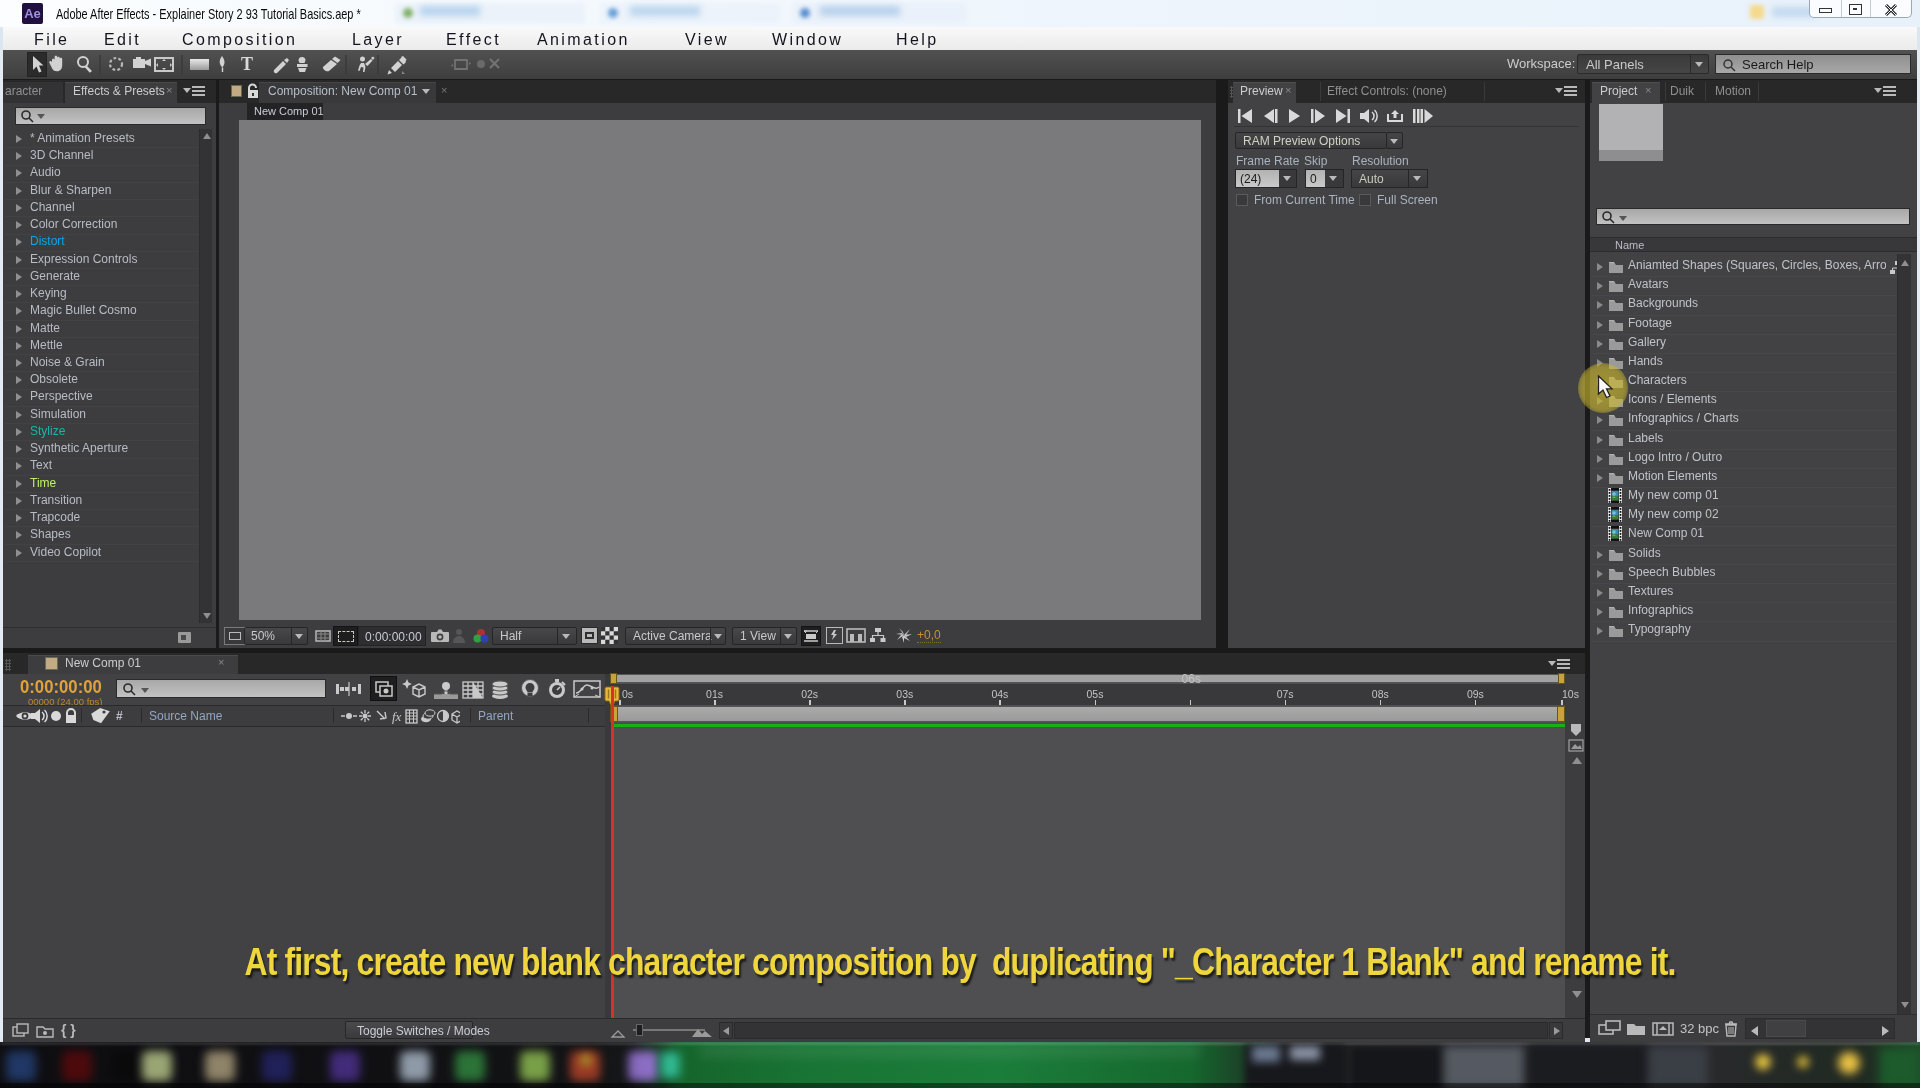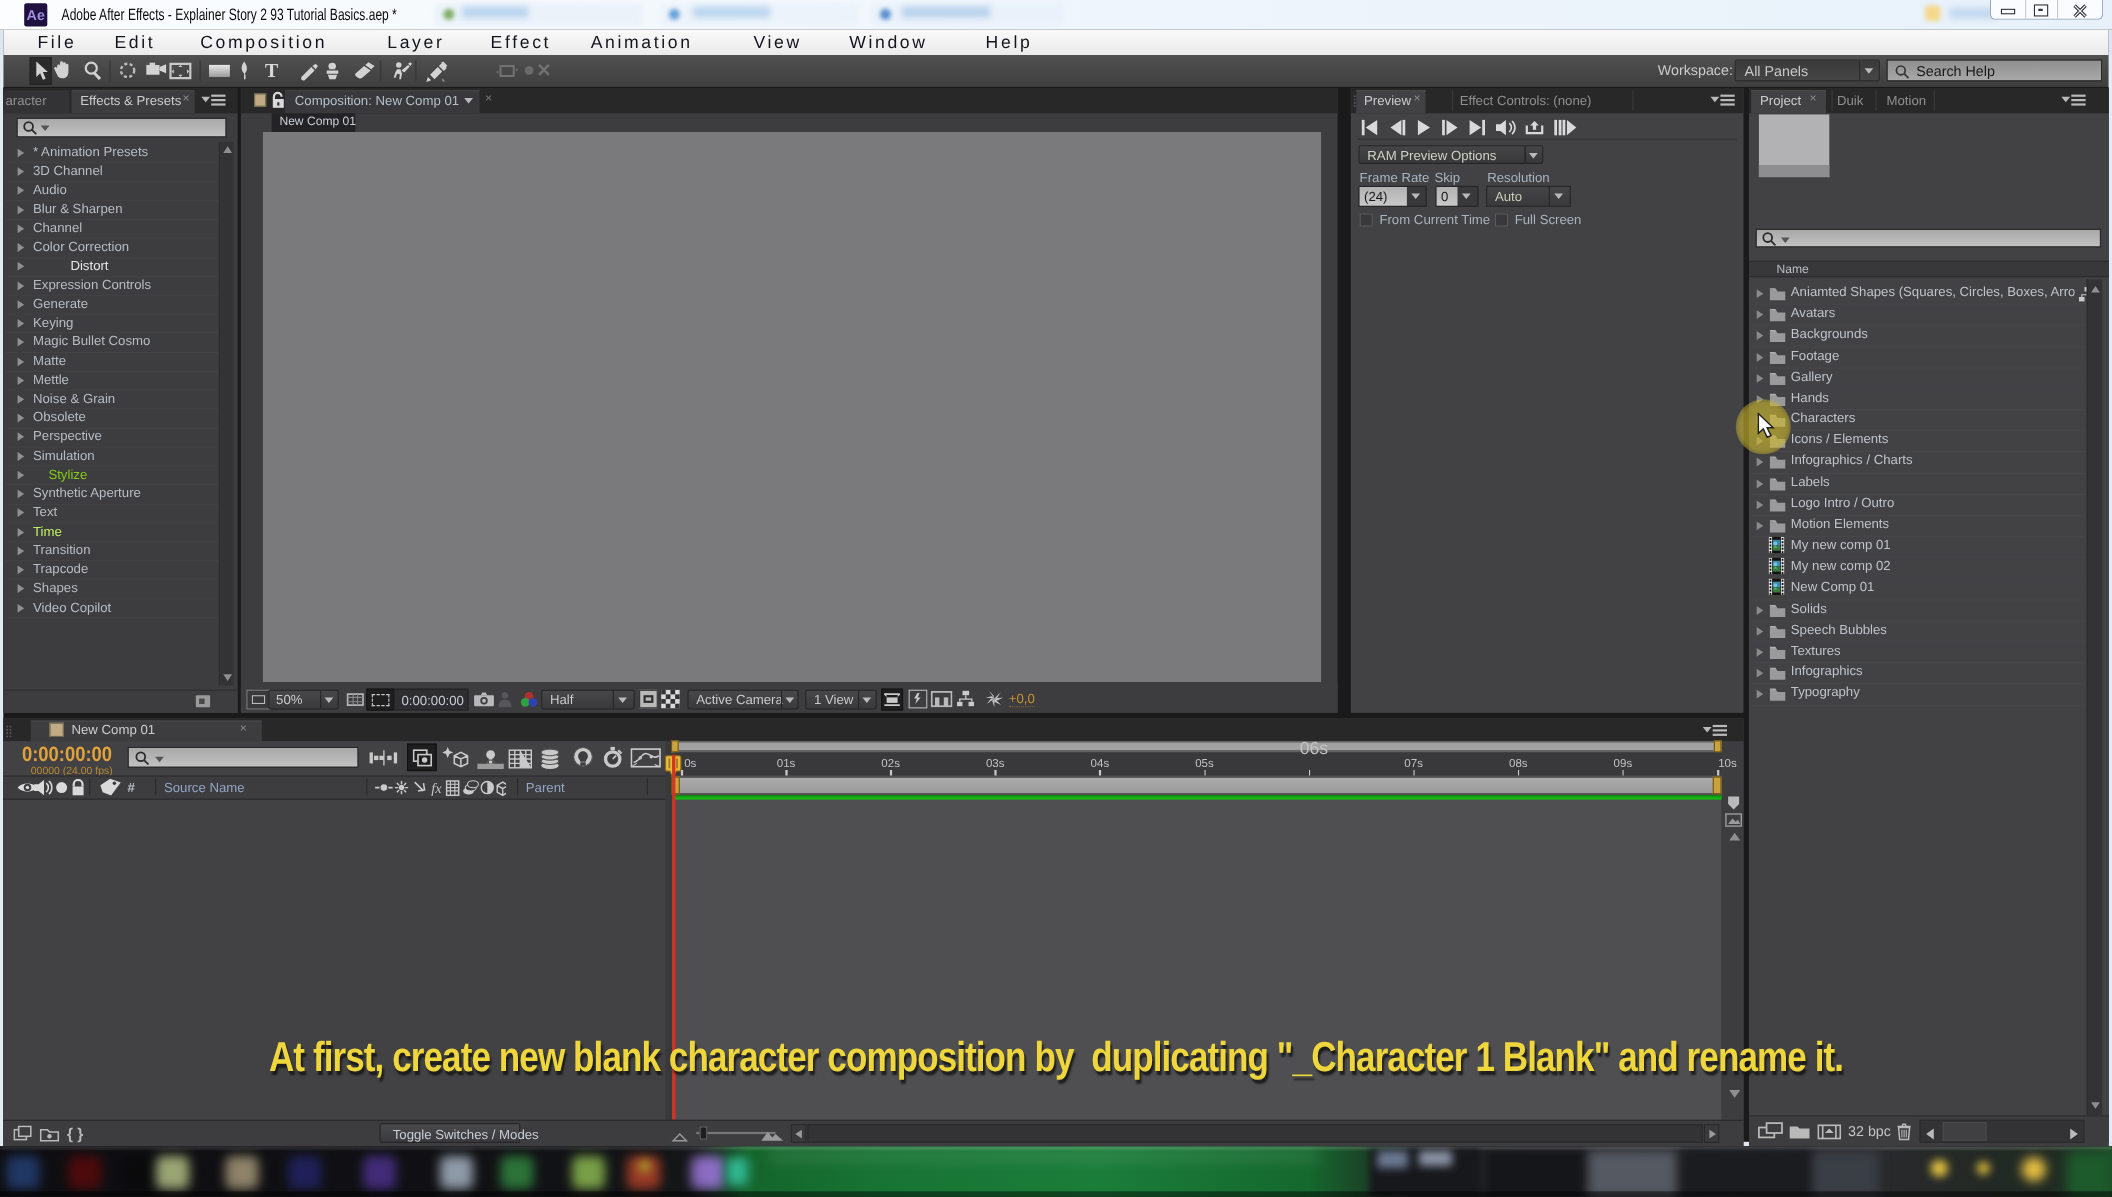--- a/index.html
+++ b/index.html
@@ -154,21 +154,21 @@
           <div class="tri-r" style="left:13px;top:83.69px;"></div>
           <div class="item" style="color:#b7bcc4;left:27px;top:79.69px;">Blur &amp; Sharpen</div>
           <div class="abs" style="left:2px;top:96.09px;width:194px;height:1px;background:#424244;"></div>
           <div class="tri-r" style="left:13px;top:100.92px;"></div>
           <div class="item" style="color:#b7bcc4;left:27px;top:96.92px;">Channel</div>
           <div class="abs" style="left:2px;top:113.32px;width:194px;height:1px;background:#424244;"></div>
           <div class="tri-r" style="left:13px;top:118.15px;"></div>
           <div class="item" style="color:#b7bcc4;left:27px;top:114.15px;">Color Correction</div>
           <div class="abs" style="left:2px;top:130.55px;width:194px;height:1px;background:#424244;"></div>
           <div class="tri-r" style="left:13px;top:135.38px;"></div>
-          <div class="item" style="color:#e5e5e5;left:27px;top:131.38px;margin-left:34px;">Distort</div>
+          <div class="item" style="color:#0ea5e9;left:27px;top:131.38px;">Distort</div>
           <div class="abs" style="left:2px;top:147.78px;width:194px;height:1px;background:#424244;"></div>
           <div class="tri-r" style="left:13px;top:152.61px;"></div>
           <div class="item" style="color:#b7bcc4;left:27px;top:148.61px;">Expression Controls</div>
           <div class="abs" style="left:2px;top:165.01000000000002px;width:194px;height:1px;background:#424244;"></div>
           <div class="tri-r" style="left:13px;top:169.84px;"></div>
           <div class="item" style="color:#b7bcc4;left:27px;top:165.84px;">Generate</div>
           <div class="abs" style="left:2px;top:182.24px;width:194px;height:1px;background:#424244;"></div>
           <div class="tri-r" style="left:13px;top:187.07px;"></div>
           <div class="item" style="color:#b7bcc4;left:27px;top:183.07px;">Keying</div>
           <div class="abs" style="left:2px;top:199.47px;width:194px;height:1px;background:#424244;"></div>
@@ -187,21 +187,21 @@
           <div class="tri-r" style="left:13px;top:273.22px;"></div>
           <div class="item" style="color:#b7bcc4;left:27px;top:269.22px;">Obsolete</div>
           <div class="abs" style="left:2px;top:285.62px;width:194px;height:1px;background:#424244;"></div>
           <div class="tri-r" style="left:13px;top:290.45px;"></div>
           <div class="item" style="color:#b7bcc4;left:27px;top:286.45px;">Perspective</div>
           <div class="abs" style="left:2px;top:302.84999999999997px;width:194px;height:1px;background:#424244;"></div>
           <div class="tri-r" style="left:13px;top:307.68px;"></div>
           <div class="item" style="color:#b7bcc4;left:27px;top:303.68px;">Simulation</div>
           <div class="abs" style="left:2px;top:320.08px;width:194px;height:1px;background:#424244;"></div>
           <div class="tri-r" style="left:13px;top:324.91px;"></div>
-          <div class="item" style="color:#84cc16;left:41px;top:320.91px;">Stylize</div>
+          <div class="item" style="color:#14b8a6;left:27px;top:320.91px;">Stylize</div>
           <div class="abs" style="left:2px;top:337.31px;width:194px;height:1px;background:#424244;"></div>
           <div class="tri-r" style="left:13px;top:342.14px;"></div>
           <div class="item" style="color:#b7bcc4;left:27px;top:338.14px;">Synthetic Aperture</div>
           <div class="abs" style="left:2px;top:354.53999999999996px;width:194px;height:1px;background:#424244;"></div>
           <div class="tri-r" style="left:13px;top:359.37px;"></div>
           <div class="item" style="color:#b7bcc4;left:27px;top:355.37px;">Text</div>
           <div class="abs" style="left:2px;top:371.77px;width:194px;height:1px;background:#424244;"></div>
           <div class="tri-r" style="left:13px;top:376.6px;"></div>
           <div class="item" style="color:#bef264;left:27px;top:372.6px;">Time</div>
           <div class="abs" style="left:2px;top:389px;width:194px;height:1px;background:#424244;"></div>
@@ -805,21 +805,21 @@
         <div class="tx" style="left:703.1px;top:35px;color:#c3c3c3;font-size:10.5px;">01s</div>
         <div class="abs" style="left:711.1px;top:47px;width:1.5px;height:5px;background:#c9c9c9;"></div>
         <div class="tx" style="left:798.2px;top:35px;color:#c3c3c3;font-size:10.5px;">02s</div>
         <div class="abs" style="left:806.2px;top:47px;width:1.5px;height:5px;background:#c9c9c9;"></div>
         <div class="tx" style="left:893.3px;top:35px;color:#c3c3c3;font-size:10.5px;">03s</div>
         <div class="abs" style="left:901.3px;top:47px;width:1.5px;height:5px;background:#c9c9c9;"></div>
         <div class="tx" style="left:988.4px;top:35px;color:#c3c3c3;font-size:10.5px;">04s</div>
         <div class="abs" style="left:996.4px;top:47px;width:1.5px;height:5px;background:#c9c9c9;"></div>
         <div class="tx" style="left:1083.5px;top:35px;color:#c3c3c3;font-size:10.5px;">05s</div>
         <div class="abs" style="left:1091.5px;top:47px;width:1.5px;height:5px;background:#c9c9c9;"></div>
-        <div class="tx" style="left:1178.6px;top:19px;color:#c3c3c3;font-size:16px;">06s</div>
+        <div class="tx" style="left:1178.6px;top:19px;color:#c3c3c3;font-size:12px;">06s</div>
         <div class="abs" style="left:1186.6px;top:47px;width:1.5px;height:5px;background:#c9c9c9;"></div>
         <div class="tx" style="left:1273.6999999999998px;top:35px;color:#c3c3c3;font-size:10.5px;">07s</div>
         <div class="abs" style="left:1281.6999999999998px;top:47px;width:1.5px;height:5px;background:#c9c9c9;"></div>
         <div class="tx" style="left:1368.8px;top:35px;color:#c3c3c3;font-size:10.5px;">08s</div>
         <div class="abs" style="left:1376.8px;top:47px;width:1.5px;height:5px;background:#c9c9c9;"></div>
         <div class="tx" style="left:1463.9px;top:35px;color:#c3c3c3;font-size:10.5px;">09s</div>
         <div class="abs" style="left:1471.9px;top:47px;width:1.5px;height:5px;background:#c9c9c9;"></div>
         <div class="tx" style="left:1559px;top:35px;color:#c3c3c3;font-size:10.5px;">10s</div>
         <div class="abs" style="left:1558px;top:47px;width:1.5px;height:5px;background:#c9c9c9;"></div>
         <svg width="16" height="23" viewBox="0 0 16 23" style="left:601px;top:33px;">

